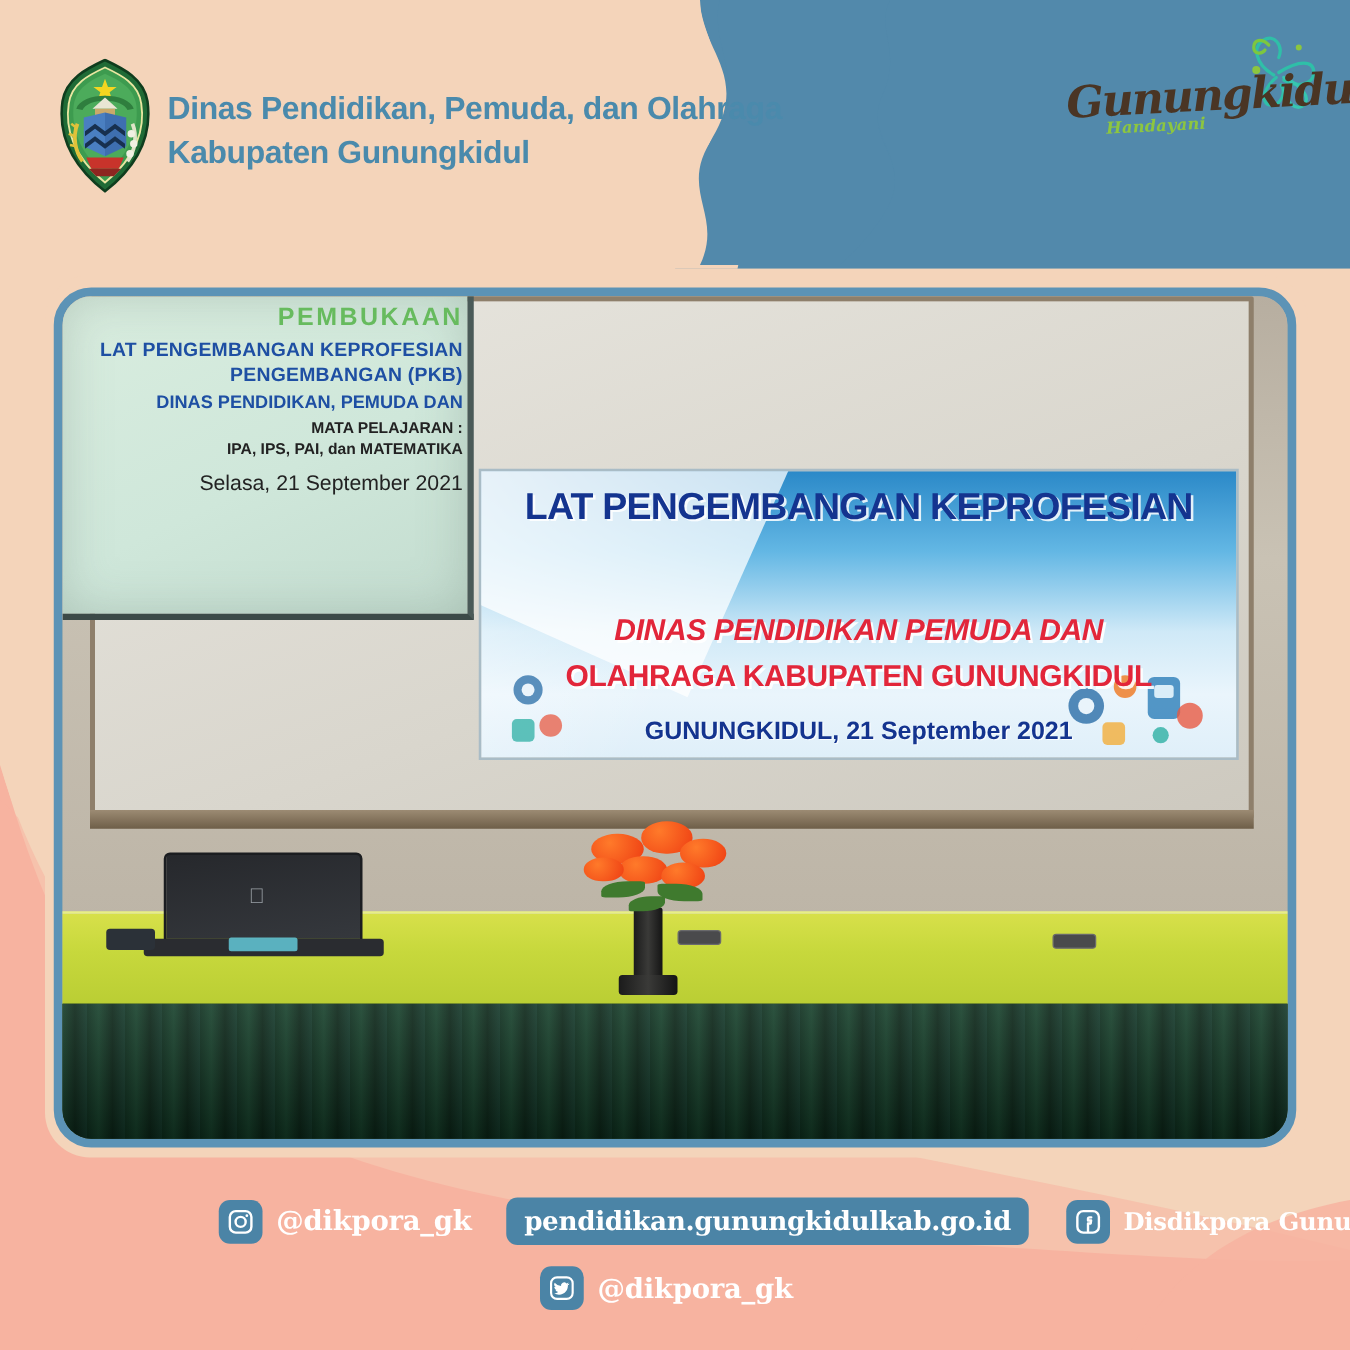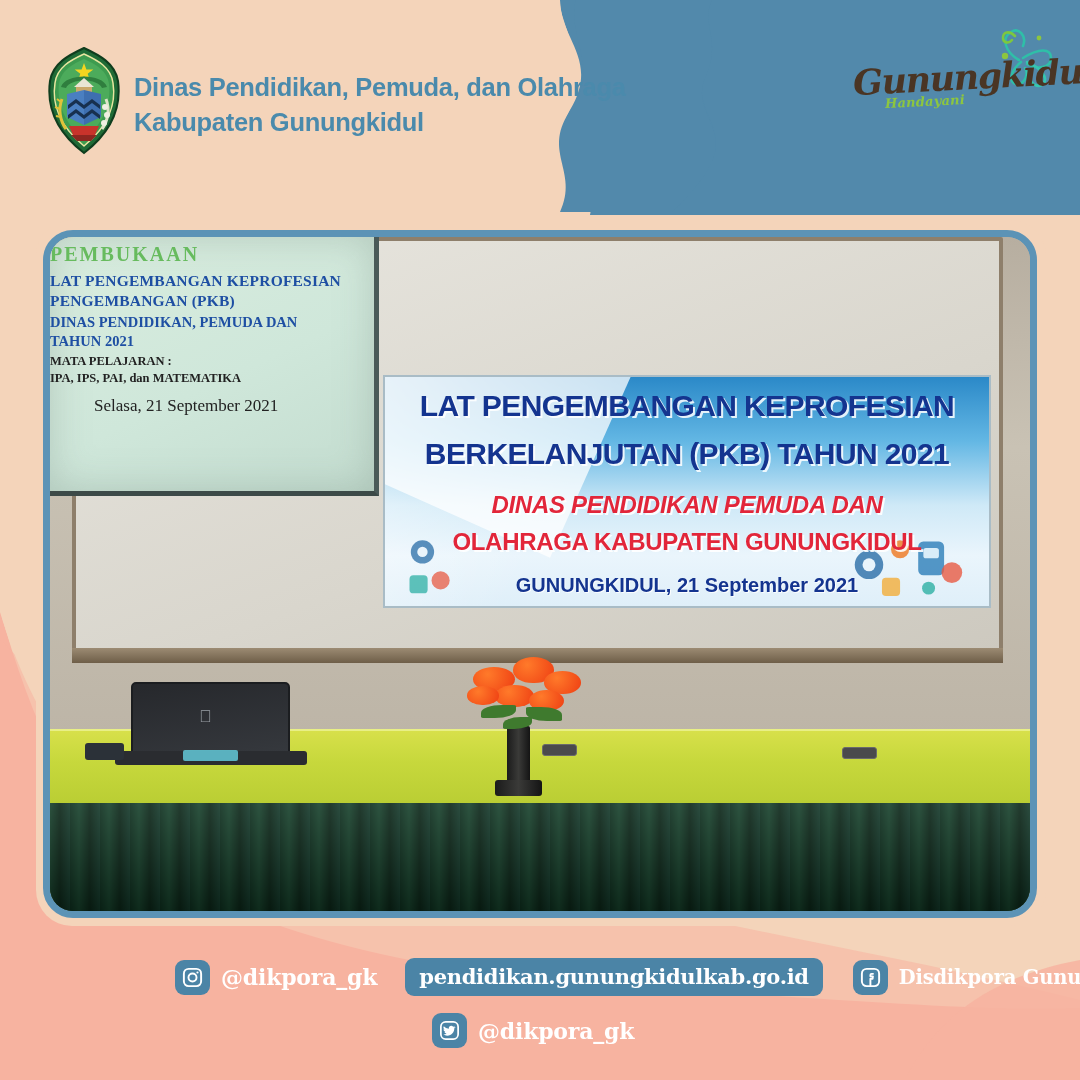--- a/index.html
+++ b/index.html
@@ -77,22 +77,22 @@
   }
 
   
   .screen {
     position:absolute; left:0px; top:0px; width:33.6%; height:38.5%;
     background:linear-gradient(155deg,#d9eddf 0%,#cfe7da 55%,#c3dccf 100%);
     border-right:5px solid #4a5a58;
     border-bottom:5px solid #3c4a48;
     box-shadow: inset 0 0 38px rgba(120,140,130,.35);
   }
-  .slide-text { position:absolute; left:0; right:4px; top:6px; text-align:left;
-                font-family:Liberation Serif, serif; }
+  .slide-text { position:absolute; left:0; right:4px; top:6px; text-align:right;
+                font-family:Liberation Sans, sans-serif; }
   .s-head { color:#67bb5e; font-weight:bold; font-size:20px; letter-spacing:2px; }
   .s-l1 { color:#1e4fa3; font-weight:bold; font-size:15.5px; line-height:20px; margin-top:5px; letter-spacing:.2px;}
   .s-l2 { color:#1e4fa3; font-weight:bold; font-size:15.5px; line-height:20px; letter-spacing:.2px;}
   .s-l3 { color:#1e4fa3; font-weight:bold; font-size:14.5px; line-height:19px; margin-top:2px;}
   .s-l4 { color:#1e4fa3; font-weight:bold; font-size:14.5px; line-height:19px;}
   .s-l5 { color:#1e4fa3; font-weight:bold; font-size:14.5px; line-height:19px;}
   .s-mp { color:#222; font-weight:bold; font-size:12.5px; line-height:17px; margin-top:2px;}
   .s-mx { color:#222; font-weight:bold; font-size:12.5px; line-height:17px;}
   .s-date { color:#222; font-size:17px; margin-top:9px;padding-left:44px; }
 
@@ -306,33 +306,31 @@
         <circle cx="64" cy="48" r="5" fill="#2fb0a5" opacity=".85"></circle>
         <rect x="28" y="40" width="14" height="14" rx="3" fill="#f5a623" opacity=".75"></rect>
       </svg>
       <svg class="bn-deco-l" viewBox="0 0 40 60">
         <circle cx="14" cy="20" r="9" fill="#2b6ea8" opacity=".8"></circle>
         <circle cx="14" cy="20" r="4" fill="#eaf4fb"></circle>
         <circle cx="28" cy="42" r="7" fill="#e8533a" opacity=".75"></circle>
         <rect x="4" y="38" width="14" height="14" rx="3" fill="#2fb0a5" opacity=".8"></rect>
       </svg>
       <div class="bn-t1">LAT PENGEMBANGAN KEPROFESIAN</div>
-      <div class="bn-t2">BERKELANJUTAN (PKB) TAHUN 2021</div>
       <div class="bn-t3">DINAS PENDIDIKAN PEMUDA DAN</div>
       <div class="bn-t4">OLAHRAGA KABUPATEN GUNUNGKIDUL</div>
       <div class="bn-t5">GUNUNGKIDUL, 21 September 2021</div>
     </div>
 
     <div class="screen">
       <div class="slide-text">
         <div class="s-head">PEMBUKAAN</div>
         <div class="s-l1">LAT PENGEMBANGAN KEPROFESIAN</div>
         <div class="s-l2">PENGEMBANGAN (PKB)</div>
         <div class="s-l3">DINAS PENDIDIKAN, PEMUDA DAN</div>
-        <div class="s-l5">TAHUN 2021</div>
         <div class="s-mp">MATA PELAJARAN :</div>
         <div class="s-mx">IPA, IPS, PAI, dan MATEMATIKA</div>
         <div class="s-date">Selasa, 21 September 2021</div>
       </div>
     </div>
 
     <div class="person">
       <div class="torso" style="left:20.5%; top:56%; width:19%; height:22%;
            background:linear-gradient(180deg,#cbab7b,#b8955f);"></div>
       <div class="head" style="left:25.3%; top:45.5%; width:8.4%; height:13%;

